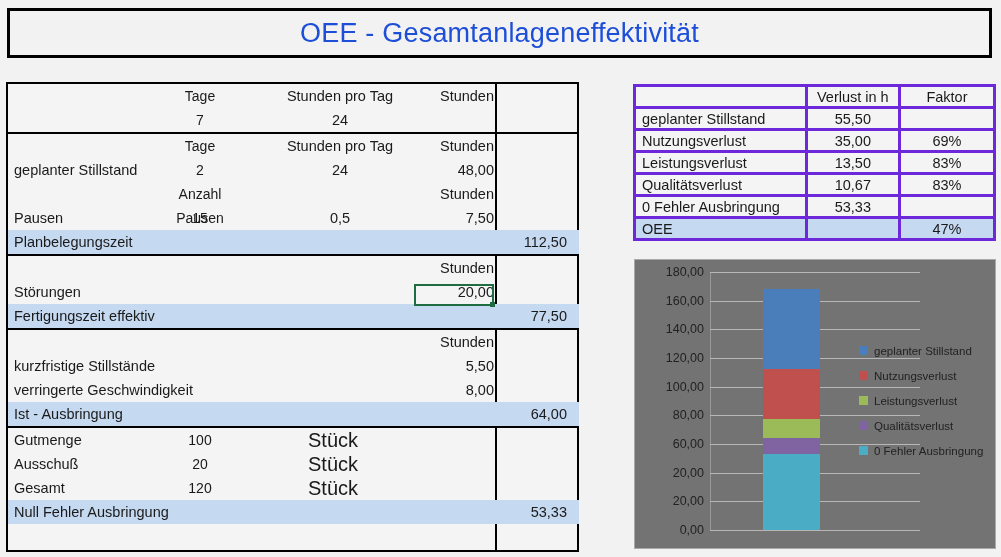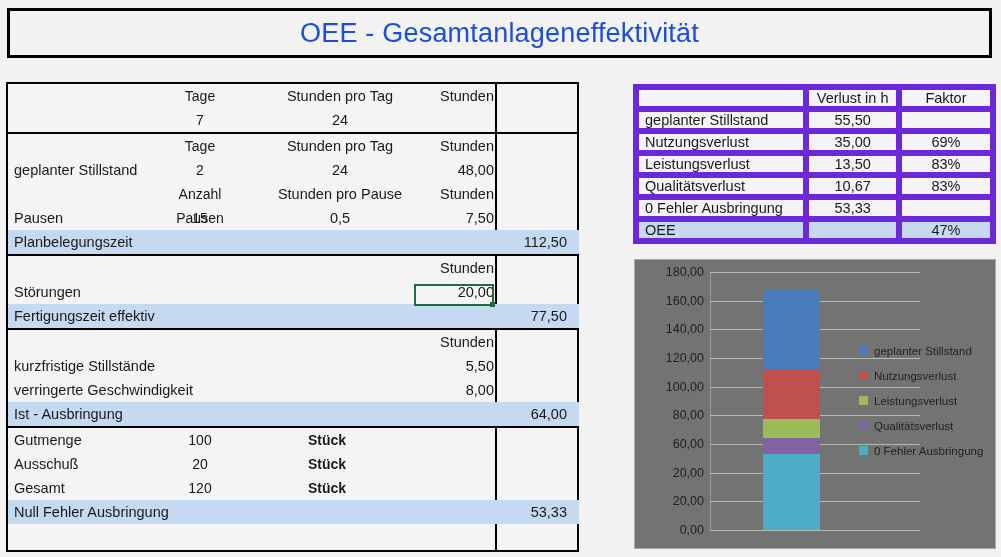--- a/index.html
+++ b/index.html
@@ -27,41 +27,41 @@
     background:#f4f4f4;border:2px solid #000;box-sizing:border-box;
   }
   .blk{border-bottom:2px solid #000;position:relative;}
   .blk:last-child{border-bottom:none;}
   .row{height:24px;position:relative;display:block;}
   .row.hl{background:#c5d9f1;}
   .c-lab{position:absolute;left:6px;top:0;line-height:24px;font-size:14.5px;white-space:nowrap;}
   .c-a{position:absolute;left:150px;width:84px;text-align:center;top:0;line-height:24px;font-size:14px;}
   .c-b{position:absolute;left:252px;width:160px;text-align:center;top:0;line-height:24px;font-size:14.5px;}
   .c-c{position:absolute;left:408px;width:78px;text-align:right;top:0;line-height:24px;font-size:14.5px;}
-  .c-unit{position:absolute;left:300px;width:90px;text-align:left;top:0;line-height:24px;font-size:14px;font-weight:bold;}
+  .c-unit{position:absolute;left:300px;width:90px;text-align:left;top:0;line-height:24px;font-size:20px;}
   
   #res-rule{position:absolute;left:487px;top:0;bottom:0;width:2px;background:#000;}
   .res{position:absolute;left:489px;width:82px;text-align:right;padding-right:12px;
        top:0;height:24px;line-height:24px;font-size:14.5px;box-sizing:border-box;}
   .res.hl{background:#c5d9f1;}
   
   #sel-box{
     position:absolute;left:406px;top:200px;width:80px;height:22px;
     border:2px solid #1f6b42;box-sizing:border-box;pointer-events:none;
   }
   #sel-handle{position:absolute;left:482px;top:218px;width:5px;height:5px;background:#1f6b42;}
 
   
   #right-table{
     position:absolute;left:633px;top:84px;width:363px;
     border-collapse:collapse;background:#f4f4f4;
     font-size:14.5px;
   }
   #right-table td,#right-table th{
-    border:6px solid #6d28d9;height:22px;padding:0 6px;font-weight:400;
+    border:3px solid #6d28d9;height:22px;padding:0 6px;font-weight:400;
     box-sizing:border-box;
   }
   #right-table .lab{width:173px;text-align:left;}
   #right-table .val{width:94px;text-align:center;}
   #right-table .fac{width:96px;text-align:center;}
   #right-table tr.hl td{background:#c5d9f1;}
 
   
   #chart-box{
     position:absolute;left:634px;top:259px;width:362px;height:290px;
@@ -112,21 +112,20 @@
         </div>
         <div class="row">
           <span class="c-lab">geplanter Stillstand</span>
           <span class="c-a">2</span>
           <span class="c-b">24</span>
           <span class="c-c">48,00</span>
         </div>
         <div class="row">
           <span class="c-lab"></span>
           <span class="c-a">Anzahl Pausen</span>
-          <span class="c-b">Stunden pro Pause</span>
           <span class="c-c">Stunden</span>
         </div>
         <div class="row">
           <span class="c-lab">Pausen</span>
           <span class="c-a">15</span>
           <span class="c-b">0,5</span>
           <span class="c-c">7,50</span>
         </div>
         <div class="row hl">
           <span class="c-lab">Planbelegungszeit</span>

